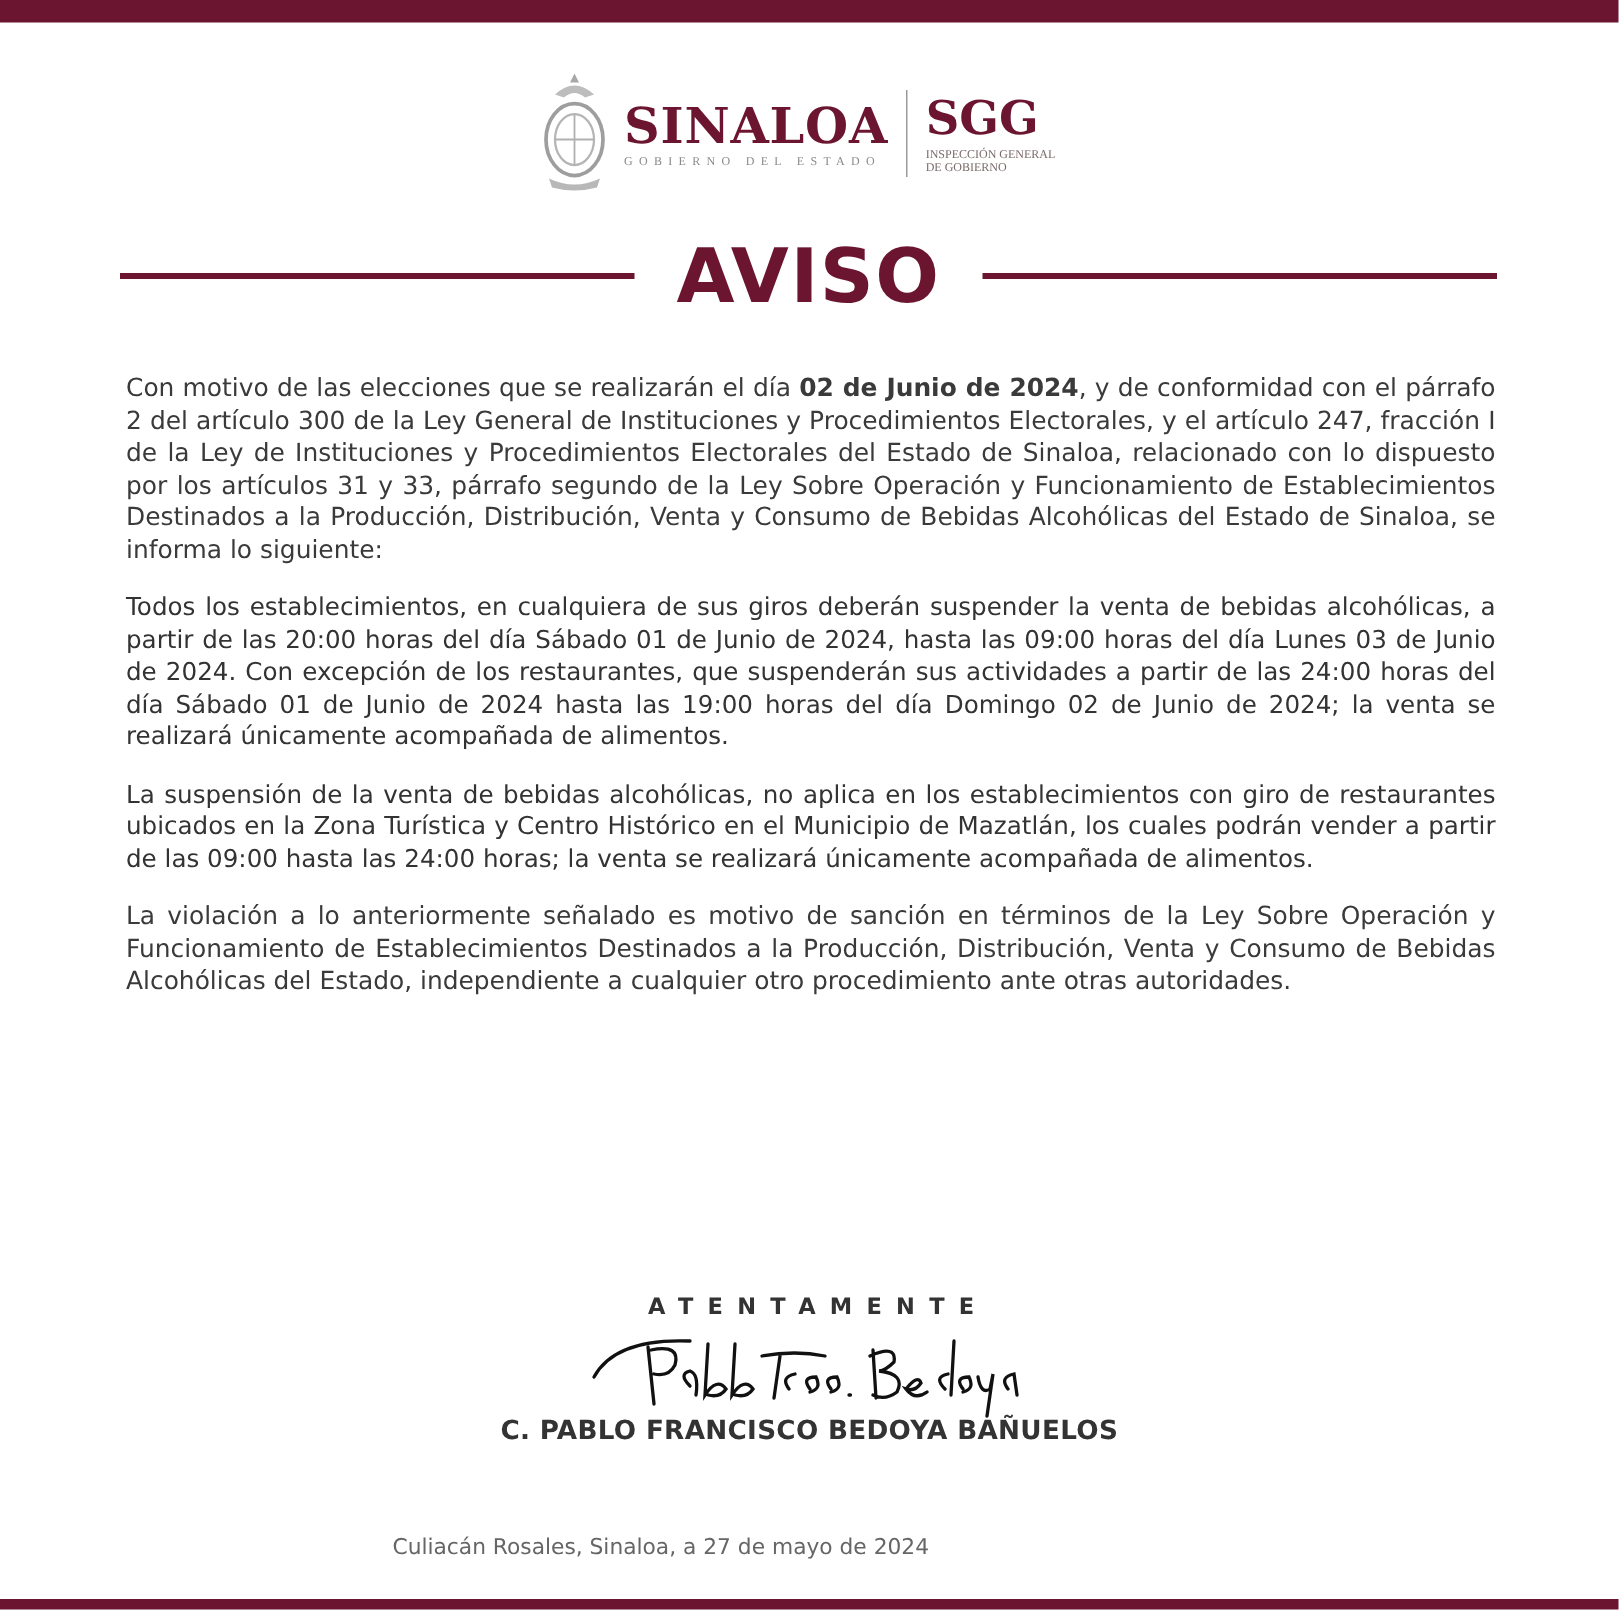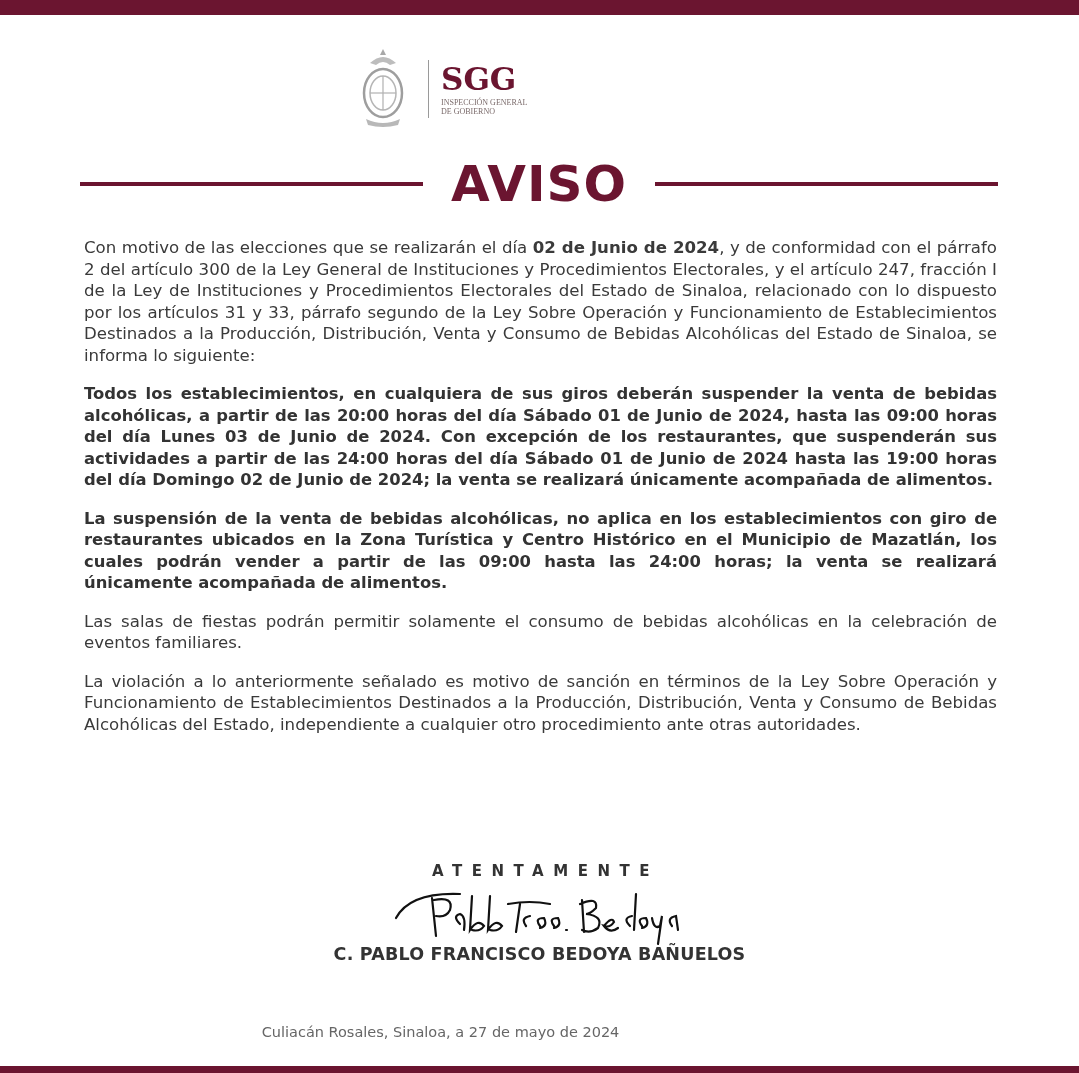--- a/index.html
+++ b/index.html
@@ -20,22 +20,22 @@
                color:#6b1530; line-height:33px; }
   .sgg-sub { font-family:"Liberation Serif", serif; font-size:8px; color:#7a6a6a; line-height:8px; margin-top:3px; }
 
   .aviso-row { position:absolute; top:152px; left:80px; width:918px; height:64px; display:flex; align-items:center; }
   .aviso-line { flex:1; height:4px; background:#6b1530; }
   .aviso-title { font-family:"DejaVu Sans", "Liberation Sans", sans-serif; font-weight:bold; font-size:50px;
                  color:#6b1530; margin:0 28px; letter-spacing:1px; }
 
   .body { position:absolute; top:236px; left:84px; width:913px; font-size:16.6px; line-height:21.5px;
           text-align:justify; color:#3a3a3a; }
-  .body p { margin:1px 0 17px 0; }
-  .body p.bold { font-weight:bold; color:#333333; font-size:16.4px; }
+  .body p { margin:12px 0 17px 0; }
+  .body p.bold { font-weight:normal; color:#333333; font-size:16.4px; }
   .body b { font-weight:bold; }
 
   .sign { position:absolute; top:862px; left:0; width:1079px; text-align:center; }
   .atentamente { font-weight:bold; font-size:15px; letter-spacing:9.5px; color:#333; margin-left:12px; }
   .signature { display:block; margin:6px auto 0; width:300px; height:60px; }
   .signer-name { font-weight:bold; font-size:17.5px; color:#333; margin-top:-2px; letter-spacing:0.2px; }
   .signer-role { font-size:16px; color:#444; margin-top:4px; letter-spacing:0.3px; }
   .place-date { position:absolute; top:1024px; left:0; width:881px; text-align:center; font-size:14.5px; color:#666; }
 </style>
 </head>
@@ -46,39 +46,42 @@
 <div class="header">
   <svg class="emblem" viewBox="0 0 46 80">
     <path d="M10 14 Q23 2 36 14 L30 16 Q23 10 16 16 Z" fill="#bdbdbd"></path>
     <path d="M20 6 L23 0 L26 6 Z" fill="#a8a8a8"></path>
     <ellipse cx="23" cy="44" rx="19" ry="24" fill="none" stroke="#9e9e9e" stroke-width="2.5"></ellipse>
     <ellipse cx="23" cy="44" rx="13" ry="17" fill="none" stroke="#b5b5b5" stroke-width="1.5"></ellipse>
     <line x1="23" y1="27" x2="23" y2="61" stroke="#b0b0b0" stroke-width="1.2"></line>
     <line x1="10" y1="44" x2="36" y2="44" stroke="#b0b0b0" stroke-width="1.2"></line>
     <path d="M6 70 Q23 78 40 70 L38 76 Q23 80 8 76 Z" fill="#b8b8b8"></path>
   </svg>
+  <div class="brand">
+    <div class="brand-title">SINALOA</div>
+    <div class="brand-sub">GOBIERNO DEL ESTADO</div>
+  </div>
   <div class="vdivider"></div>
   <div class="brand">
     <div class="sgg-title">SGG</div>
     <div class="sgg-sub">INSPECCIÓN GENERAL</div>
     <div class="sgg-sub" style="margin-top:1px">DE GOBIERNO</div>
   </div>
 </div>
 
 <div class="aviso-row">
   <div class="aviso-line"></div>
   <div class="aviso-title">AVISO</div>
   <div class="aviso-line"></div>
 </div>
 
 <div class="body">
   <p><span>Con motivo de las elecciones que se realizarán el día </span><b>02 de Junio de 2024</b><span>, y de conformidad con el párrafo 2 del artículo 300 de la Ley General de Instituciones y Procedimientos Electorales, y el artículo 247, fracción I de la Ley de Instituciones y Procedimientos Electorales del Estado de Sinaloa, relacionado con lo dispuesto por los artículos 31 y 33, párrafo segundo de la Ley Sobre Operación y Funcionamiento de Establecimientos Destinados a la Producción, Distribución, Venta y Consumo de Bebidas Alcohólicas del Estado de Sinaloa, se informa lo siguiente:</span></p>
   <p class="bold">Todos los establecimientos, en cualquiera de sus giros deberán suspender la venta de bebidas alcohólicas, a partir de las 20:00 horas del día Sábado 01 de Junio de 2024, hasta las 09:00 horas del día Lunes 03 de Junio de 2024. Con excepción de los restaurantes, que suspenderán sus actividades a partir de las 24:00 horas del día Sábado 01 de Junio de 2024 hasta las 19:00 horas del día Domingo 02 de Junio de 2024; la venta se realizará únicamente acompañada de alimentos.</p>
   <p class="bold">La suspensión de la venta de bebidas alcohólicas, no aplica en los establecimientos con giro de restaurantes ubicados en la Zona Turística y Centro Histórico en el Municipio de Mazatlán, los cuales podrán vender a partir de las 09:00 hasta las 24:00 horas; la venta se realizará únicamente acompañada de alimentos.</p>
-  <p>Las salas de fiestas podrán permitir solamente el consumo de bebidas alcohólicas en la celebración de eventos familiares.</p>
   <p>La violación a lo anteriormente señalado es motivo de sanción en términos de la Ley Sobre Operación y Funcionamiento de Establecimientos Destinados a la Producción, Distribución, Venta y Consumo de Bebidas Alcohólicas del Estado, independiente a cualquier otro procedimiento ante otras autoridades.</p>
 </div>
 
 <div class="sign">
   <div class="atentamente">ATENTAMENTE</div>
   <svg class="signature" viewBox="0 0 300 60">
     <path d="M6 32 Q20 6 70 8" fill="none" stroke="#111" stroke-width="2.2" stroke-linecap="round"></path>
     <path d="M42 12 L46 50 M44 14 Q64 10 60 24 Q56 32 46 30" fill="none" stroke="#111" stroke-width="2.2" stroke-linecap="round"></path>
     <path d="M70 38 Q62 30 70 28 Q76 30 74 44 M82 10 L80 44 Q88 32 94 40 Q90 46 82 44 M100 10 L98 44 Q106 32 112 40 Q108 46 100 44" fill="none" stroke="#111" stroke-width="2.2" stroke-linecap="round"></path>
     <path d="M118 18 Q140 14 160 18 M130 18 L126 46 M136 40 Q130 32 140 30 M150 40 Q144 32 154 32 Q158 40 150 42 M164 40 Q158 32 168 32 Q172 40 164 42 M176 44 L177 44" fill="none" stroke="#111" stroke-width="2.2" stroke-linecap="round"></path>

